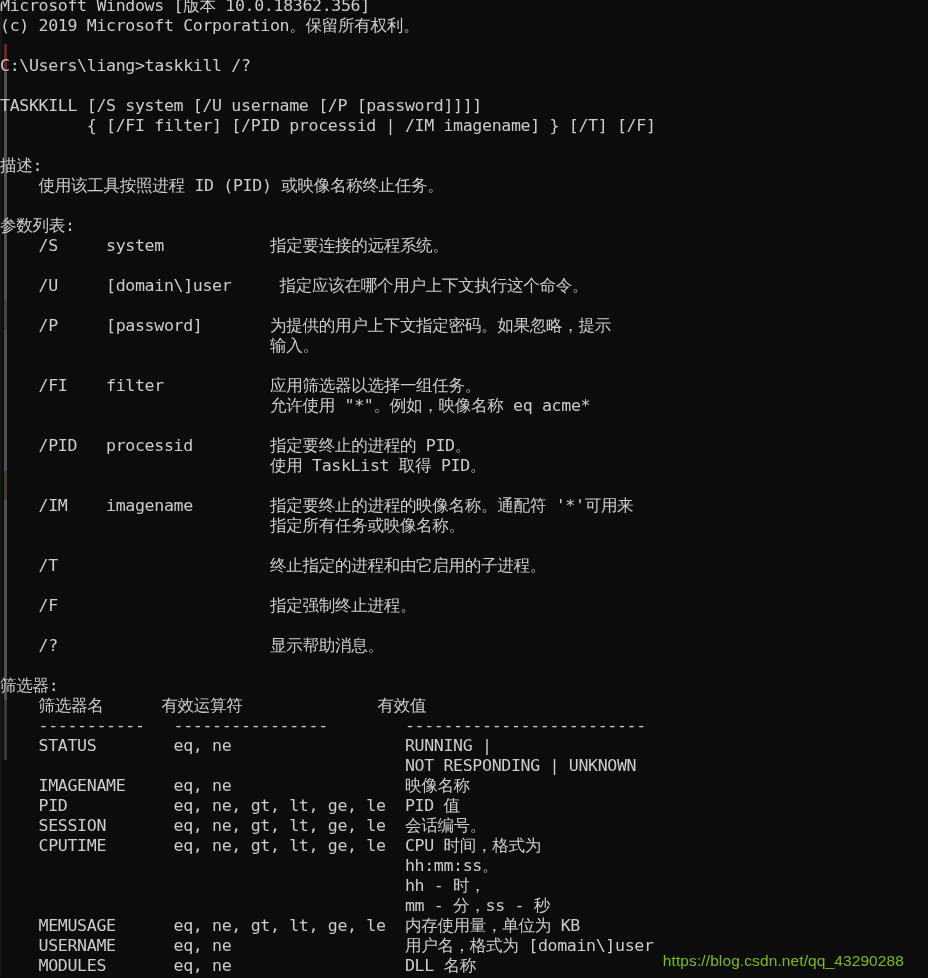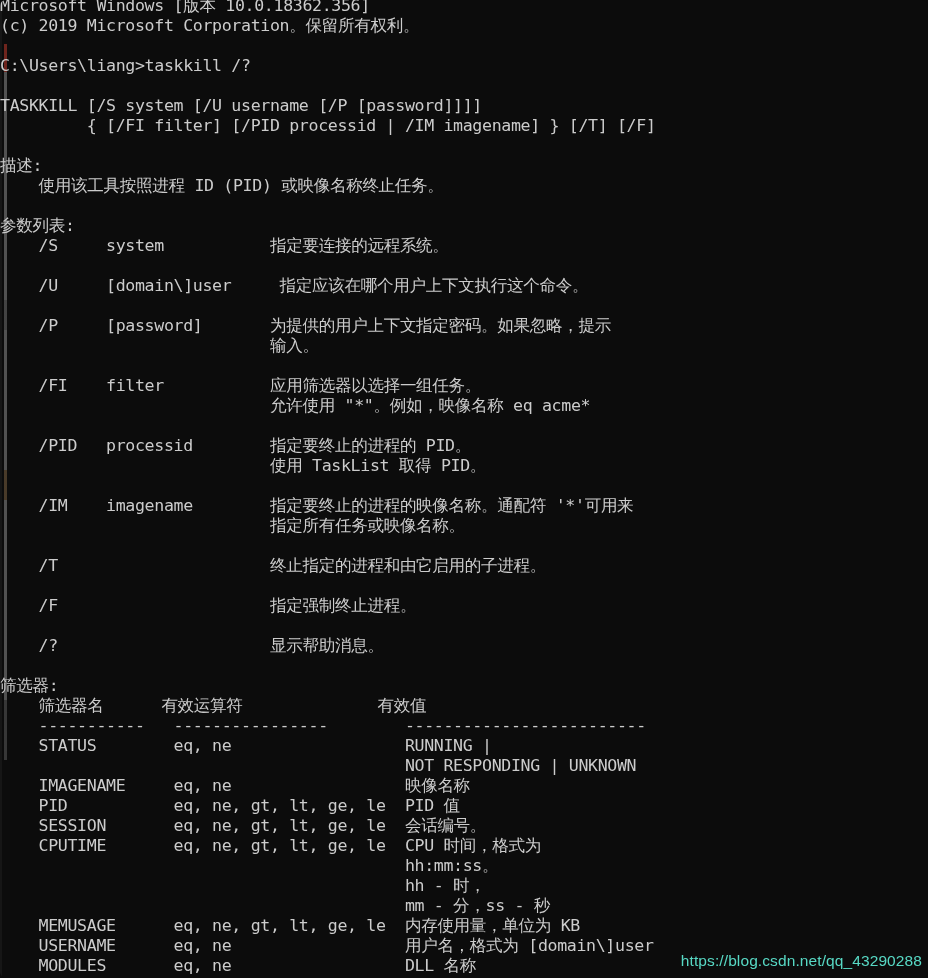--- a/index.html
+++ b/index.html
@@ -77,23 +77,23 @@
     height: 20px;
     white-space: pre;
   }
   
   #console .ln {
     font-family: "DejaVu Sans Mono", "Liberation Mono", "DejaVu Sans", monospace;
   }
 
   .watermark {
     position: absolute;
-    right: 6px;
+    right: 24px;
     bottom: 8px;
-    color: #5eead4;
+    color: #84cc16;
     font-family: "Liberation Sans", "DejaVu Sans", sans-serif;
     font-size: 15.5px;
     line-height: 18px;
     letter-spacing: .1px;
     opacity: .92;
     white-space: nowrap;
     pointer-events: none;
     padding-left: 35px;
   }
 </style>

